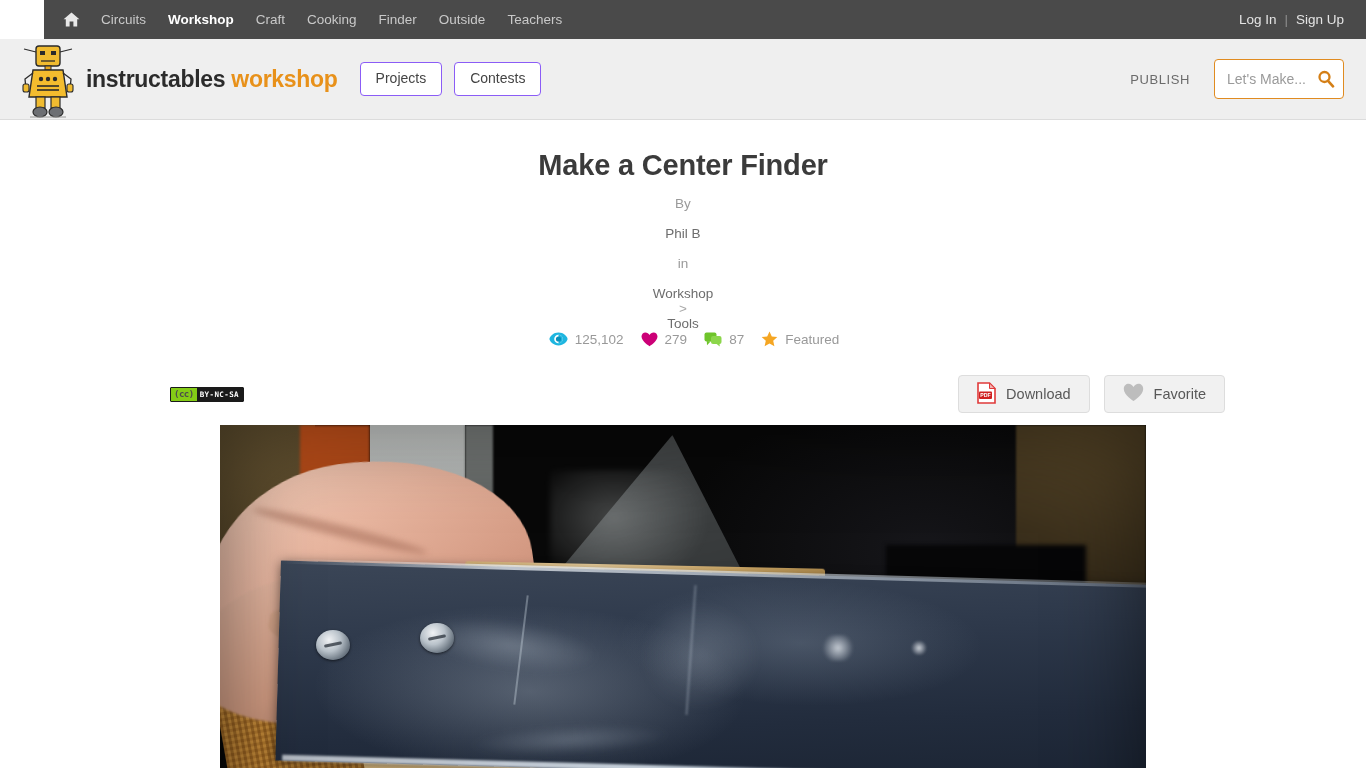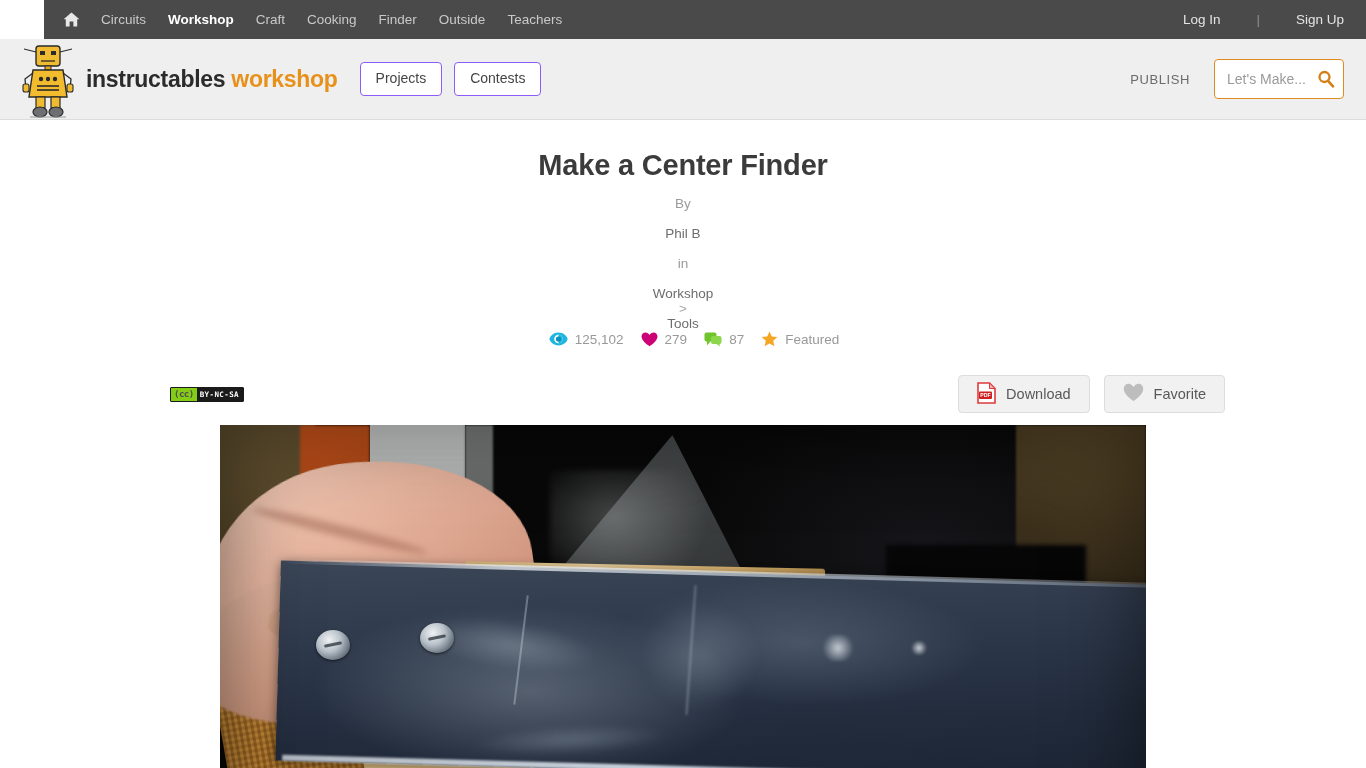--- a/index.html
+++ b/index.html
@@ -26,21 +26,21 @@
   .topnav-left { display: flex; align-items: center; gap: 0; }
   .home-icon { width: 26px; height: 20px; display: inline-flex; align-items: center; justify-content: center; margin-right: 6px; }
   .nav-link {
     color: #c9c9c9;
     text-decoration: none;
     padding: 0 11px;
     line-height: 39px;
     white-space: nowrap;
   }
   .nav-link.active { color: #ffffff; font-weight: bold; }
-  .topnav-right { margin-left: auto; display: flex; align-items: flex-end; font-size: 13.5px; gap: 28px; }
+  .topnav-right { margin-left: auto; display: flex; align-items: flex-end; font-size: 13.5px; }
   .topnav-right a { color: #e4e4e4; text-decoration: none; padding: 0 6px; }
   .divider-pipe { color: #8e8e8e; padding: 0 2px; }
 
   
   .header {
     height: 81px;
     background: #efefef;
     border-bottom: 1px solid #dcdcdc;
     display: flex;
     align-items: center;

